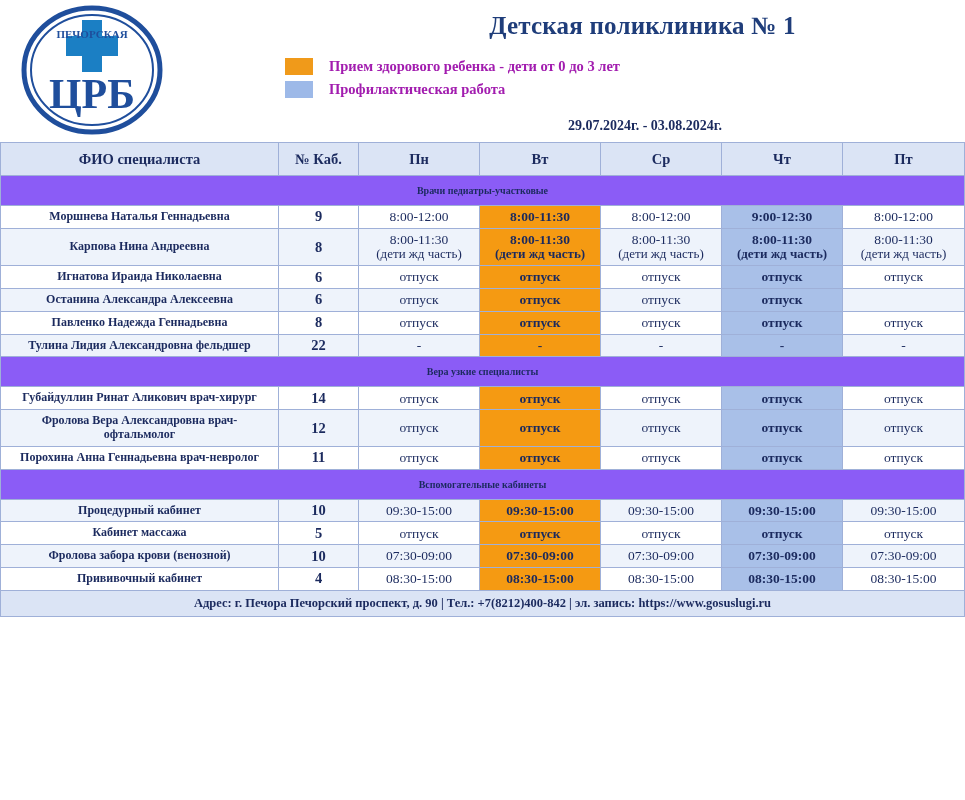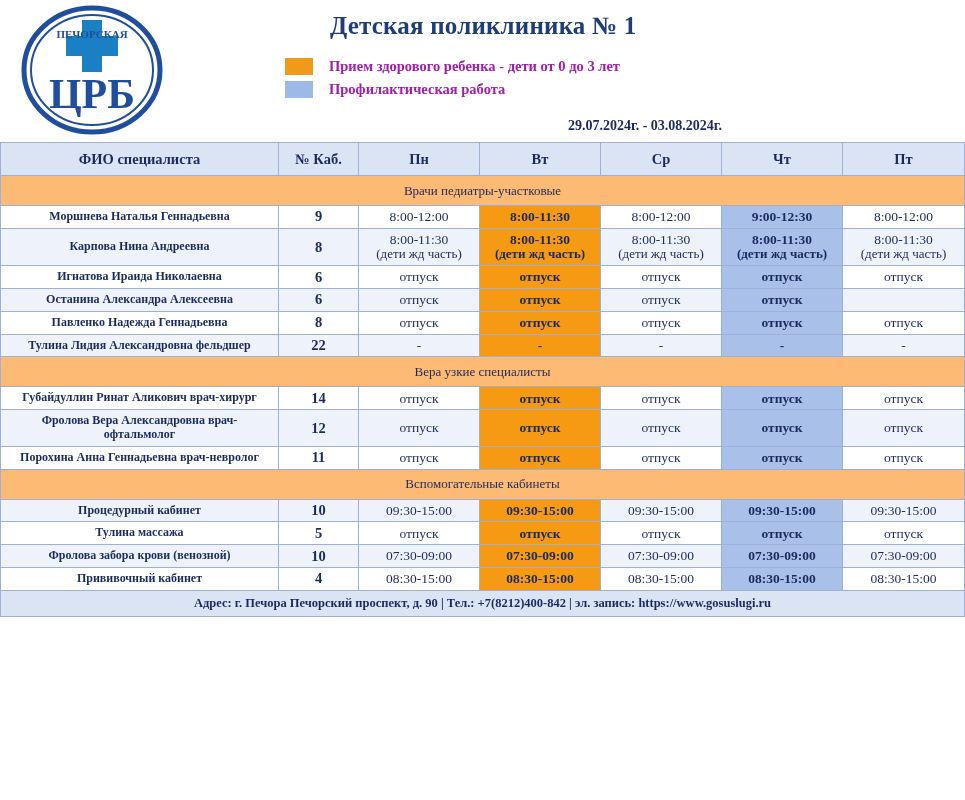--- a/index.html
+++ b/index.html
@@ -34,20 +34,21 @@
     width: 168px;
     height: 132px;
   }
   .logo svg { display: block; }
 
   .title {
     position: absolute;
     left: 330px;
     top: 12px;
     width: 625px;
+    text-align: center;
     font-size: 25px;
     font-weight: bold;
     color: #1f3d7a;
     letter-spacing: 0.2px;
   }
 
   .legend {
     position: absolute;
     left: 285px;
     top: 58px;
@@ -103,23 +104,23 @@
 
   thead th {
     height: 30px;
     background: #dbe4f5;
     font-size: 14.5px;
     font-weight: bold;
   }
 
   tr.section td {
     height: 27px;
-    background: #fdba74;
-    font-size: 13px;
-    font-weight: normal;
+    background: #8b5cf6;
+    font-size: 10px;
+    font-weight: bold;
   }
 
   td.name {
     text-align: center;
     font-weight: bold;
     font-size: 12px;
     padding: 4px 6px;
     line-height: 1.15;
   }
   td.cab {
@@ -311,21 +312,21 @@
         <tr class="rowB">
           <td class="name">Процедурный кабинет</td>
           <td class="cab">10</td>
           <td class="cell"><span>09:30-15:00</span></td>
           <td class="cell hl-orange"><span>09:30-15:00</span></td>
           <td class="cell"><span>09:30-15:00</span></td>
           <td class="cell hl-blue"><span>09:30-15:00</span></td>
           <td class="cell"><span>09:30-15:00</span></td>
         </tr>
         <tr class="rowA">
-          <td class="name">Тулина массажа</td>
+          <td class="name">Кабинет массажа</td>
           <td class="cab">5</td>
           <td class="cell"><span>отпуск</span></td>
           <td class="cell hl-orange"><span>отпуск</span></td>
           <td class="cell"><span>отпуск</span></td>
           <td class="cell hl-blue"><span>отпуск</span></td>
           <td class="cell"><span>отпуск</span></td>
         </tr>
         <tr class="rowB">
           <td class="name">Фролова забора крови (венозной)</td>
           <td class="cab">10</td>

